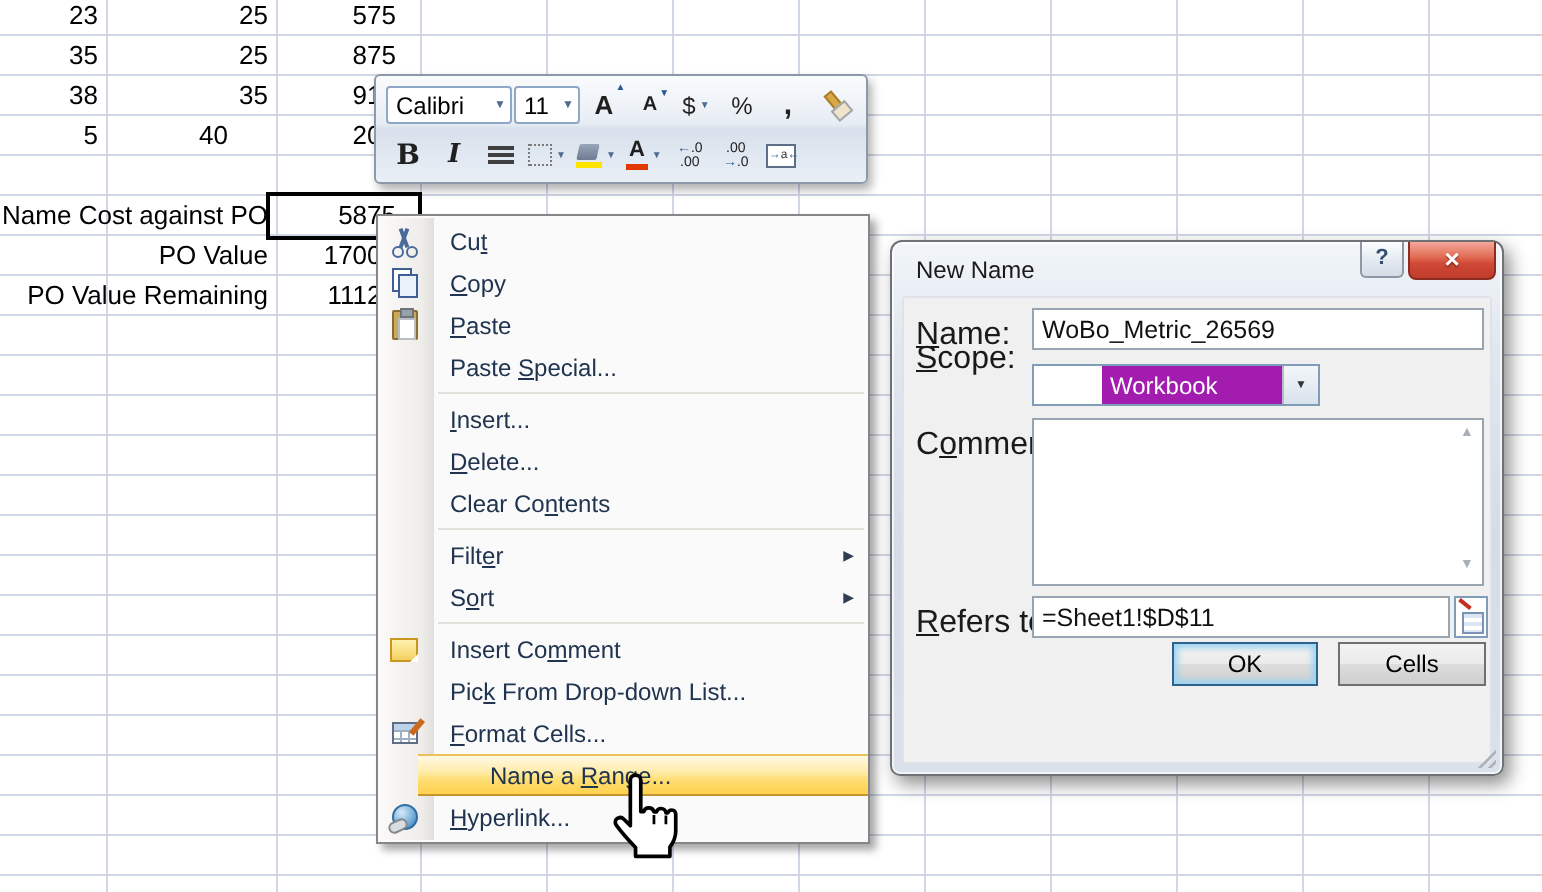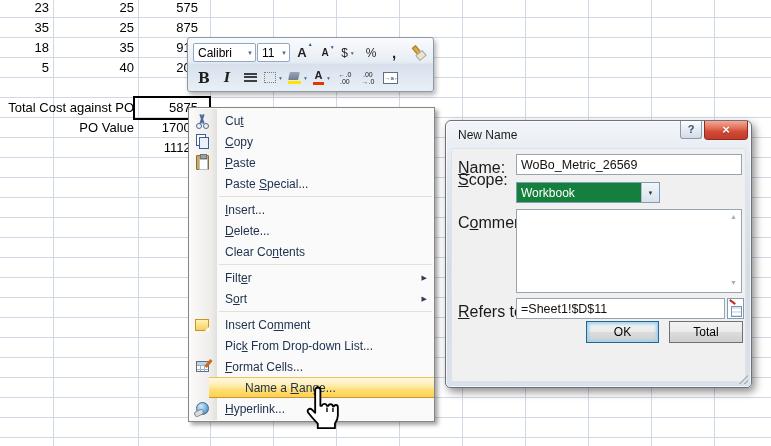--- a/index.html
+++ b/index.html
@@ -95,21 +95,21 @@
   .dlg-close{position:absolute;left:258px;top:0px;width:44px;height:19px;box-sizing:border-box;
     border:1px solid #8C2B1E;border-top:none;border-radius:0 0 4px 4px;
     background:linear-gradient(#F5A79B,#E06F56 40%,#D14836 60%,#C03C2B);
     color:#fff;font-weight:bold;font-size:13px;text-align:center;line-height:17px;text-shadow:0 1px 1px rgba(0,0,0,.35);}
   .dlg-panel{position:absolute;left:5px;right:5px;top:27px;bottom:5px;background:#F0F0F0;
     border:1px solid #DFE2E6;border-radius:2px;}
   .dlg-label{position:absolute;font-size:16px;color:#1A1A1A;white-space:nowrap;}
   .dlg-input{position:absolute;box-sizing:border-box;background:#fff;border:1px solid #98A5B1;
     font-size:12.5px;color:#111;padding:0 4px;display:flex;align-items:center;white-space:nowrap;}
   .scope-box{position:absolute;box-sizing:border-box;background:#fff;border:1px solid #7F9DB9;display:flex;}
-  .scope-val{flex:1;background:#15803d;color:#fff;font-size:12px;display:flex;align-items:center;padding-left:4px;white-space:nowrap;}
+  .scope-val{flex:1;background:#a21caf;color:#fff;font-size:12px;display:flex;align-items:center;padding-left:4px;white-space:nowrap;margin-left:34px;}
   .scope-arrow{width:17px;flex:none;border-left:1px solid #B5BCC7;display:flex;align-items:center;justify-content:center;
     background:linear-gradient(#F2F6FA,#D9E2EC);font-size:6px;color:#333;}
   .cmt-arrow{position:absolute;font-size:7px;color:#A9AFB6;}
   .picker{position:absolute;box-sizing:border-box;background:#fff;border:1px solid #7F9DB9;}
   .picker .pg{position:absolute;right:1px;bottom:1px;width:9px;height:9px;border:1px solid #7A92B3;
     background:repeating-linear-gradient(to bottom,#DCE6F2 0 2px,#fff 2px 4px);}
   .picker .pa{position:absolute;left:1px;top:2px;width:7px;height:2px;background:#C22F1F;transform:rotate(38deg);}
   .dlg-btn{position:absolute;box-sizing:border-box;height:22px;border:1px solid #707070;border-radius:0;
     background:linear-gradient(#F2F2F2,#EBEBEB 50%,#DDDDDD 50%,#CFCFCF);
     font-size:12px;color:#000;display:flex;align-items:center;justify-content:center;}
@@ -136,31 +136,32 @@
   <div class="vl" style="left:588px"></div>
   <div class="vl" style="left:651px"></div>
   <div class="vl" style="left:714px"></div>
 
   <div class="cell" style="top:-2px;right:722px">23</div>
   <div class="cell" style="top:-2px;right:637px">25</div>
   <div class="cell" style="top:-2px;right:573px">575</div>
   <div class="cell" style="top:18px;right:722px">35</div>
   <div class="cell" style="top:18px;right:637px">25</div>
   <div class="cell" style="top:18px;right:573px">875</div>
-  <div class="cell" style="top:38px;right:722px">18</div>
+  <div class="cell" style="top:38px;right:722px">38</div>
   <div class="cell" style="top:38px;right:637px">35</div>
   <div class="cell" style="top:38px;right:573px">910</div>
   <div class="cell" style="top:58px;right:722px">5</div>
-  <div class="cell" style="top:58px;right:637px">40</div>
+  <div class="cell" style="top:58px;right:657px">40</div>
   <div class="cell" style="top:58px;right:573px">200</div>
 
-  <div class="cell" style="top:98px;right:637px">Total Cost against PO</div>
+  <div class="cell" style="top:98px;right:637px">Name Cost against PO</div>
   <div class="cell" style="top:98px;right:573px">5875</div>
   <div class="cell" style="top:118px;right:637px">PO Value</div>
   <div class="cell" style="top:118px;right:573px">17000</div>
+  <div class="cell" style="top:138px;right:637px">PO Value Remaining</div>
   <div class="cell" style="top:138px;right:573px">11125</div>
 
   <div class="sel-border"></div>
 
   <div class="minibar">
     <div class="mb-row">
       <div class="combo" style="width:74px">
         <span>Calibri</span>
         <span class="dd">▼</span>
       </div>
@@ -338,21 +339,21 @@
     <span class="cmt-arrow" style="left:284px;top:158px">▼</span>
 
     <div class="dlg-label" style="left:12px;top:182px"><u>R</u>efers to:</div>
     <div class="dlg-input" style="left:70px;top:177px;width:209px;height:21px">=Sheet1!$D$11</div>
     <div class="picker" style="left:281px;top:177px;width:17px;height:21px">
       <span class="pg"></span>
       <span class="pa"></span>
     </div>
 
     <div class="dlg-btn focused" style="left:140px;top:200px;width:73px">OK</div>
-    <div class="dlg-btn" style="left:223px;top:200px;width:74px">Total</div>
+    <div class="dlg-btn" style="left:223px;top:200px;width:74px">Cells</div>
     <div class="grip"></div>
   </div>
 
   <div class="hand-cursor">
     <svg width="46" height="50" viewBox="0 0 30 30">
       <path d="M11.2 2.6 C11.2 1.6 12 1 12.9 1 C13.8 1 14.6 1.6 14.6 2.6 L14.6 12.9 L15.6 12.9 C15.8 12.2 16.4 11.7 17.2 11.7 C18 11.7 18.7 12.2 18.9 13 L19.7 13 C19.9 12.4 20.5 11.9 21.2 11.9 C22 11.9 22.7 12.5 22.8 13.3 L23.4 13.3 C23.6 12.8 24.1 12.4 24.7 12.4 C25.5 12.4 26 13 26 13.8 L26 19.2 C26 21.6 25.1 23.1 24.1 24.5 L24.1 27.5 L12.9 27.5 L12.9 24.6 C10.7 22.3 8.5 19.9 6.6 17.3 C6.1 16.6 6.2 15.7 6.9 15.2 C7.6 14.7 8.5 14.8 9.1 15.4 L11.2 17.5 Z" fill="#ffffff" stroke="#000000" stroke-width="1.2" stroke-linejoin="round"></path>
       <path d="M18.9 14 L18.9 17 M22.8 14.2 L22.8 17" stroke="#000000" stroke-width="0.9" fill="none"></path>
     </svg>
   </div>
 

